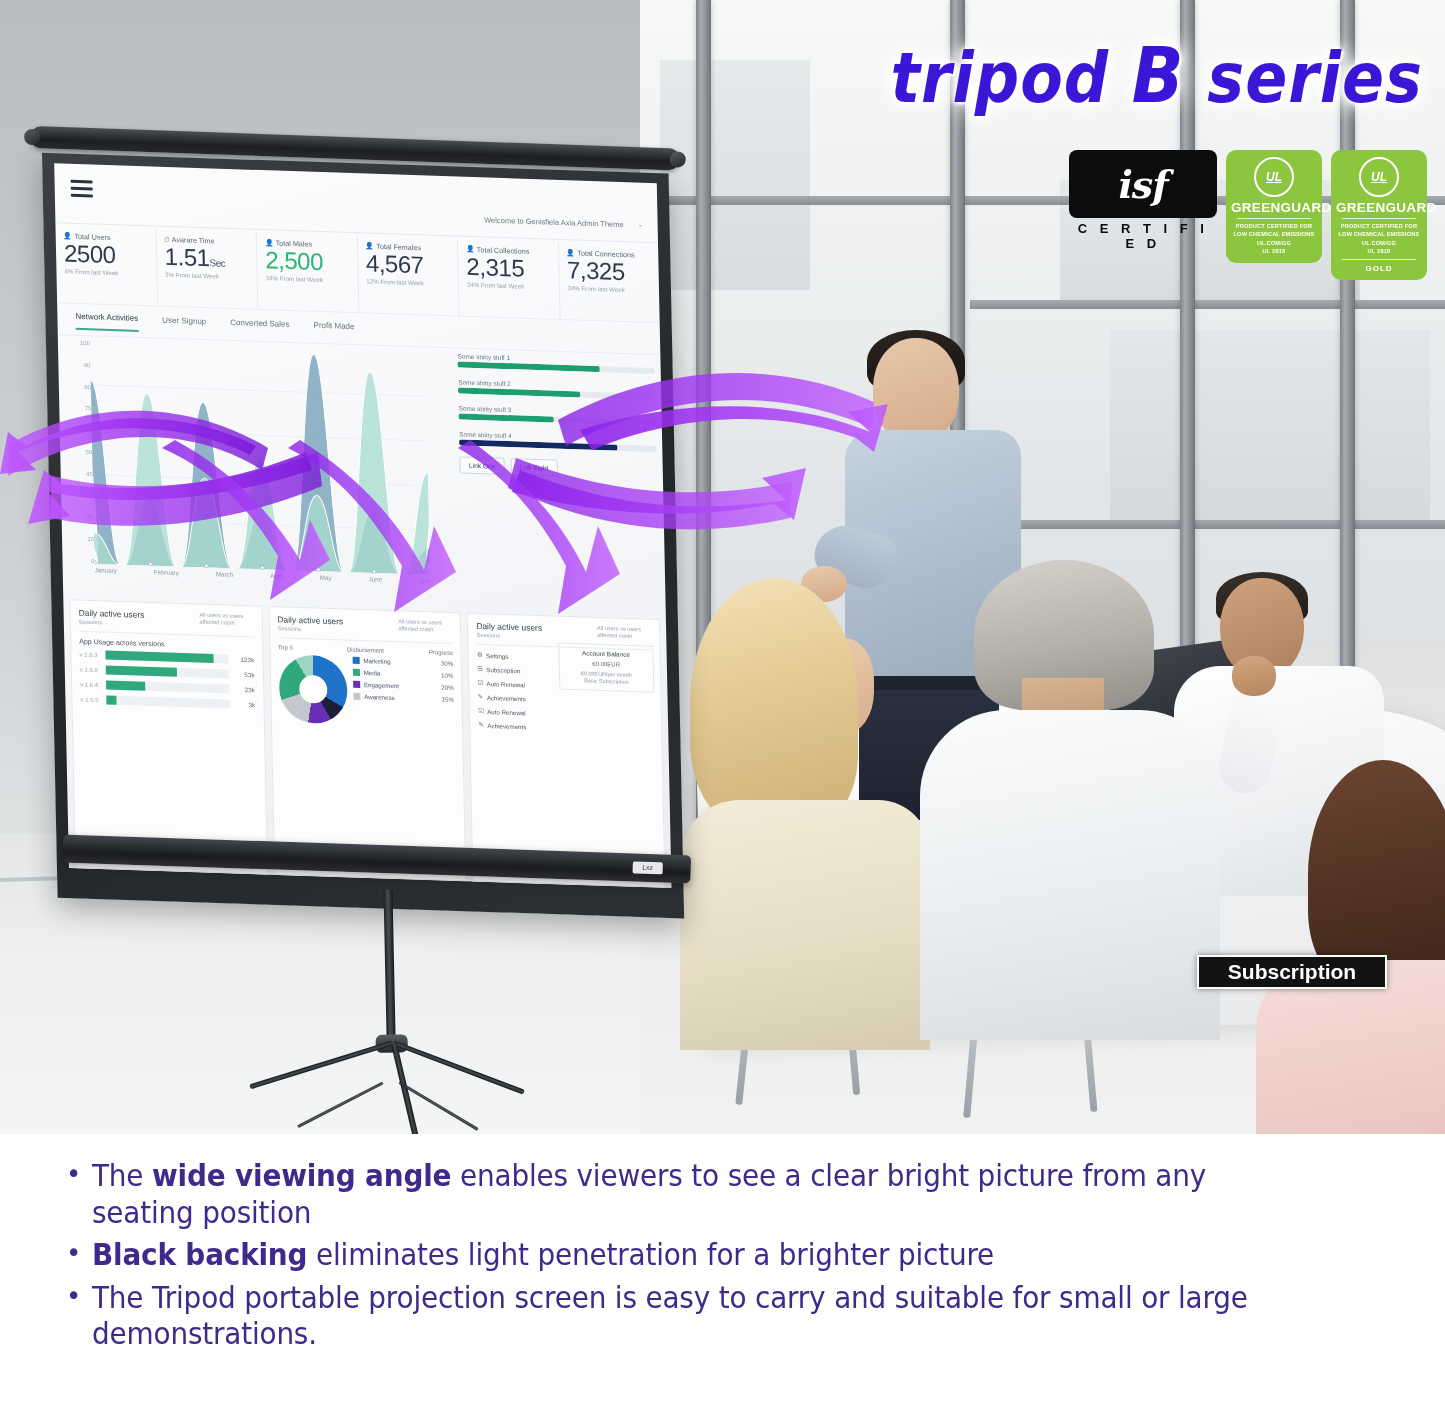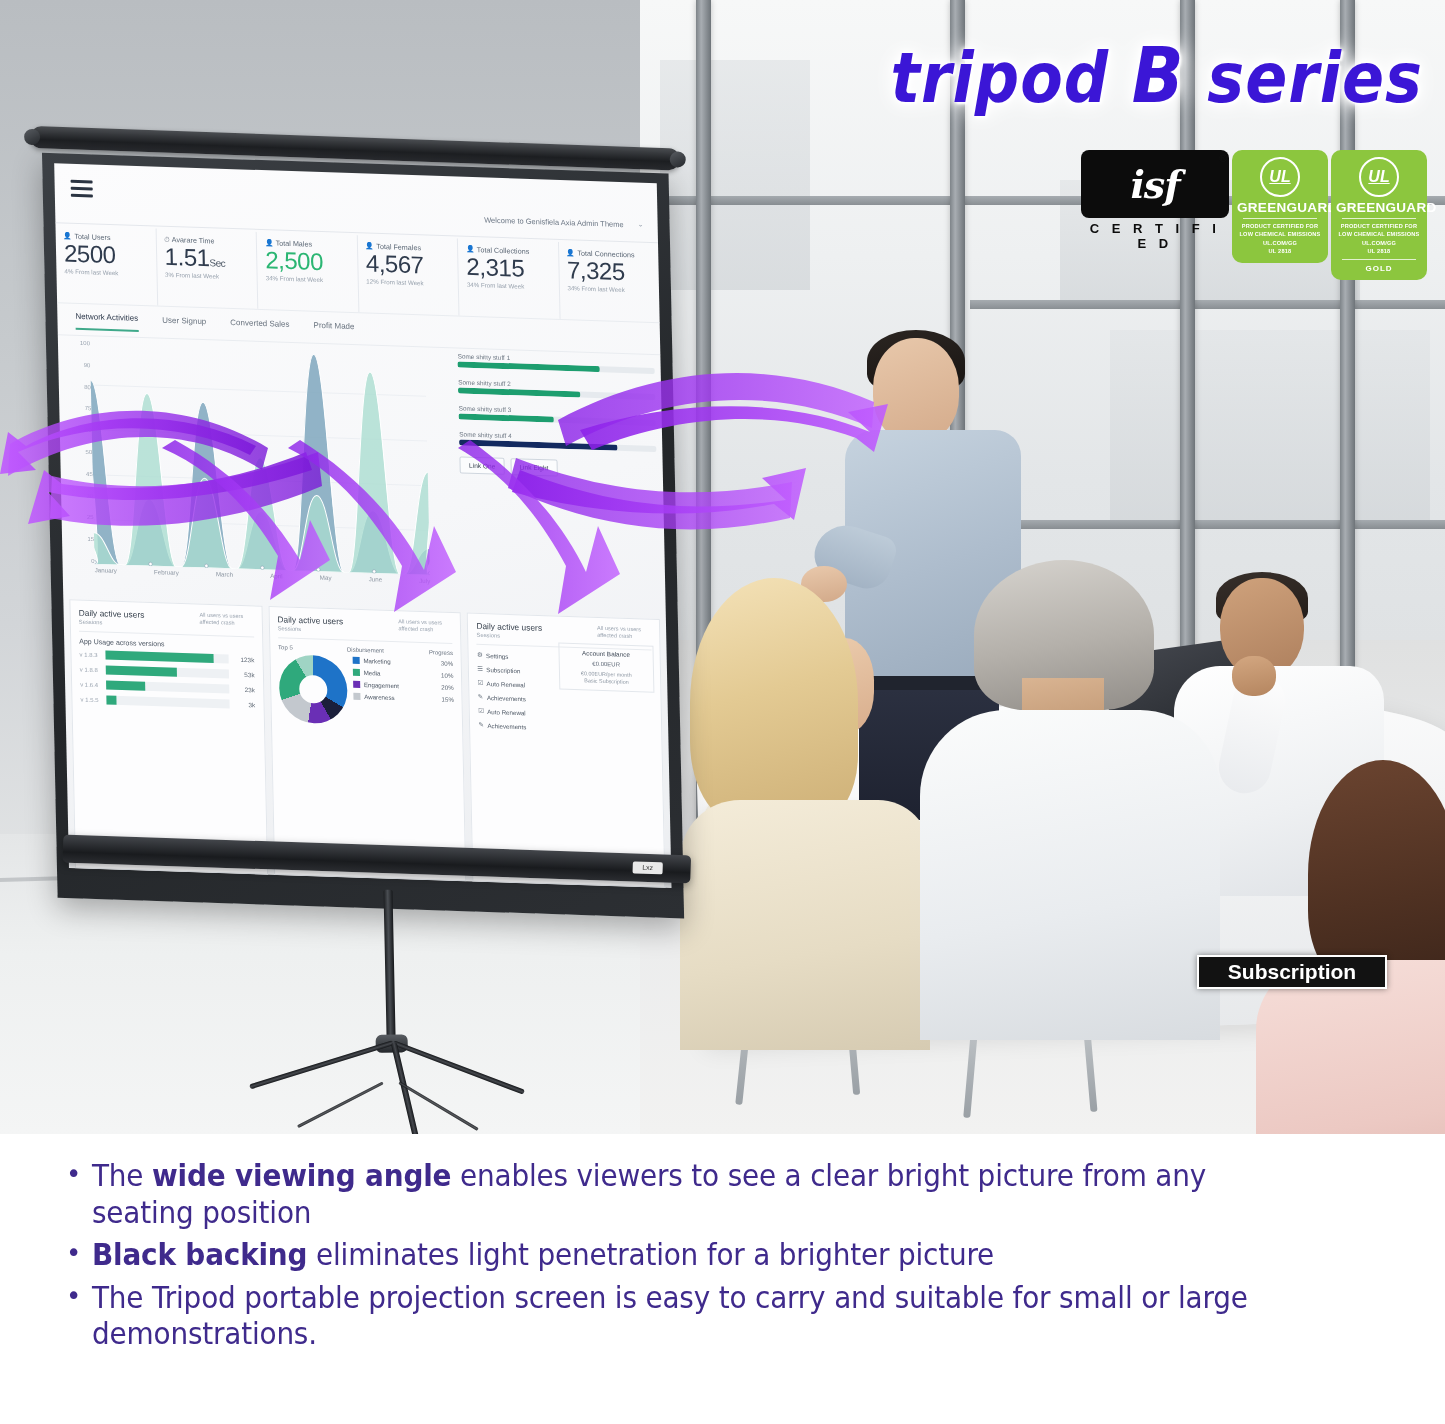--- a/index.html
+++ b/index.html
@@ -388,21 +388,21 @@
     font-size:62px; font-weight:700; font-style:italic;
     color:#3b16d6; letter-spacing:1px; white-space:nowrap;
     text-shadow:
       0 0 3px #fff, 0 0 6px #fff, 0 0 11px #fff, 0 0 18px #fff,
       0 0 26px #ffffff, 2px 2px 2px rgba(255,255,255,.95);
     transform:scaleY(1.12);
   }
   .title .b { font-size:68px; }
 
   
-  .badges { position:absolute; right:18px; top:150px; display:flex; gap:3px; align-items:flex-start; }
+  .badges { position:absolute; right:18px; top:150px; display:flex; gap:9px; align-items:flex-start; }
   .isf {
     width:148px; text-align:center; position:relative;
   }
   .isf-box {
     background:#0c0c0c; border-radius:8px; height:68px;
     display:flex; align-items:center; justify-content:center;
     color:#fff; font-family:"DejaVu Serif", serif; font-style:italic;
     font-size:38px; font-weight:700; letter-spacing:-1px;
   }
   .isf-r { position:absolute; right:2px; top:2px; font-size:11px; color:#111; }
@@ -410,21 +410,21 @@
     margin-top:3px; font-size:13px; font-weight:700; color:#0c0c0c; letter-spacing:4.5px;
   }
   .gg {
     width:96px; background:#8cc63e; border-radius:10px; padding:7px 5px 7px 5px;
     text-align:center; color:#fff;
   }
   .gg-ul {
     width:40px; height:40px; margin:0 auto 3px auto; border-radius:50%;
     border:2.5px solid #fff; position:relative;
   }
-  .gg-ul b { font-size:16px; line-height:36px; font-style:italic;text-decoration:underline; }
+  .gg-ul b { font-size:12px; line-height:36px; font-style:italic;text-decoration:underline; }
   .gg-name { font-size:13.5px; font-weight:700; letter-spacing:.3px; }
   .gg-rule { height:1px; background:rgba(255,255,255,.75); margin:3px 6px; }
   .gg-sub { font-size:5.6px; line-height:1.5; font-weight:700; letter-spacing:.2px; }
   .gg-gold { font-size:8px; font-weight:700; letter-spacing:1px; margin-top:4px; }
 
   
   .compat { position:absolute; right:58px; top:955px; width:190px; }
   .compat-h {
     background:#121212; color:#fff; text-align:center;
     font-size:21px; font-weight:700; padding:3px 6px;

